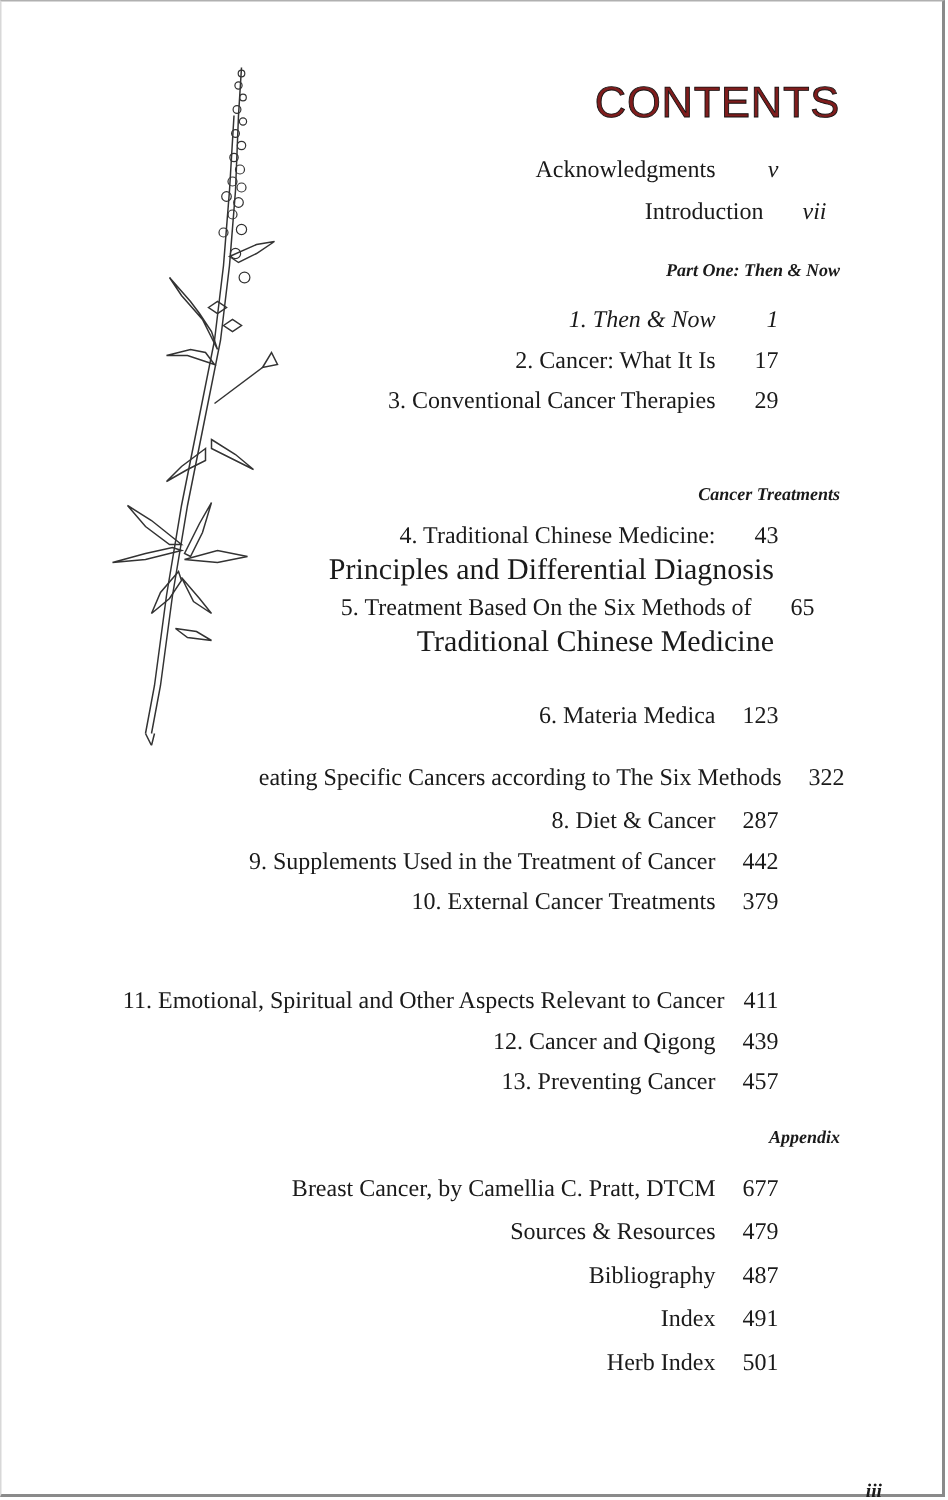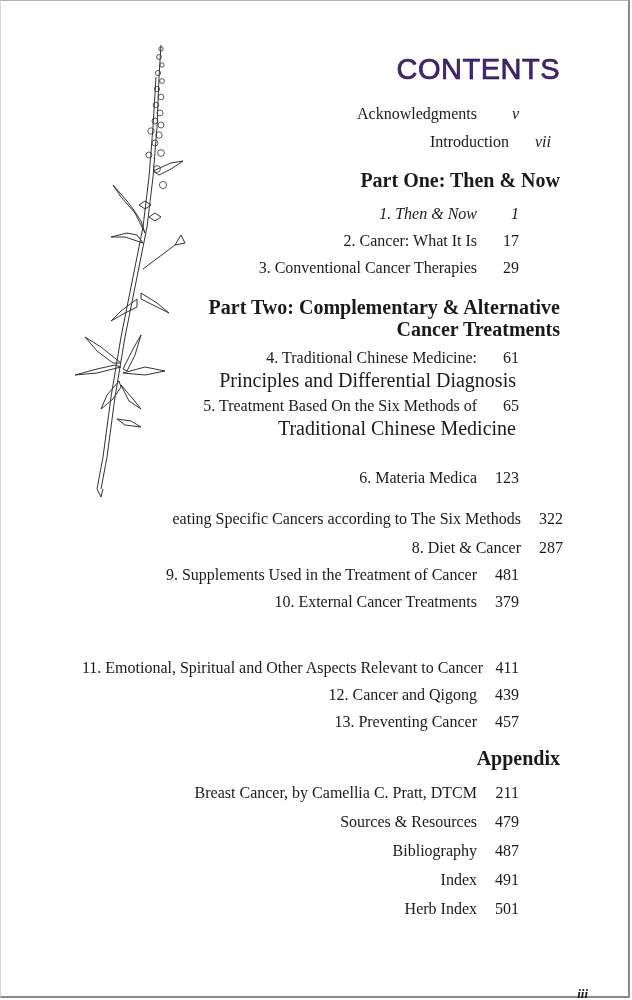--- a/index.html
+++ b/index.html
@@ -7,30 +7,30 @@
   .page {
     position: absolute; left: 0; top: 0; width: 630px; height: 998px;
     border-right: 2px solid #8a8a8a; border-bottom: 2px solid #8a8a8a;
     border-top: 1px solid #b0b0b0; border-left: 1px solid #d8d8d8;
     box-sizing: border-box; background: #fff;
   }
   .serif { font-family: "Liberation Serif", "DejaVu Serif", serif; color: #1a1a1a; }
   .title {
     position: absolute; right: 68px; top: 52px;
     font-family: "Liberation Sans", "DejaVu Sans", sans-serif;
-    font-size: 29px; letter-spacing: 0.5px; color: #4c1d95; font-weight: normal;
+    font-size: 29px; letter-spacing: 0.5px; color: #7f1d1d; font-weight: normal;
     -webkit-text-stroke: 0.6px #111;
   }
   .row { position: absolute; left: 0; width: 588px; height: 22px; font-size: 16px; }
   .row .t { position: absolute; right: 112px; white-space: nowrap; }
   .row .p { position: absolute; right: 70px; white-space: nowrap; text-align: right; }
   .row .p.it { font-style: italic; }
   .part {
     position: absolute; right: 68px; white-space: nowrap; text-align: center;
-    font-size: 20px; font-weight: bold; line-height: 24px;
+    font-size: 12px; font-weight: bold; line-height: 24px; font-style: italic;
   }
   .sub { position: absolute; right: 112px; white-space: nowrap; font-size: 20px; }
   .folio { position: absolute; right: 40px; top: 985px; font-size: 13px; font-style: italic; font-weight: bold; }
   .plant { position: absolute; left: 40px; top: 36px; width: 200px; height: 460px; }
 </style>
 </head>
 <body>
 
 <div class="page serif">
 
@@ -102,51 +102,50 @@
   </div>
   <div class="row" style="top:231px;">
     <span class="t">2.  Cancer: What It Is</span>
     <span class="p">17</span>
   </div>
   <div class="row" style="top:258px;">
     <span class="t">3.  Conventional Cancer Therapies</span>
     <span class="p">29</span>
   </div>
 
-  <div class="part" style="top:294px;">Part Two: Complementary &amp; Alternative</div>
   <div class="part" style="top:316px;">Cancer Treatments</div>
 
   <div class="row" style="top:348px;">
     <span class="t">4.  Traditional Chinese Medicine:</span>
-    <span class="p">61</span>
+    <span class="p">43</span>
   </div>
   <div class="sub" style="top:368px;">Principles and Differential Diagnosis</div>
 
-  <div class="row" style="top:396px;">
+  <div class="row" style="top:396px;margin-left:24px;">
     <span class="t">5.  Treatment Based On the Six Methods of</span>
     <span class="p">65</span>
   </div>
   <div class="sub" style="top:416px;">Traditional Chinese Medicine</div>
 
   <div class="row" style="top:468px;">
     <span class="t">6.  Materia Medica</span>
     <span class="p">123</span>
   </div>
   <div class="row" style="top:469px; overflow:hidden; left:138px; width:494px;margin-top:40px;">
     <span class="t">eating Specific Cancers according to The Six Methods</span>
     <span class="p">322</span>
   </div>
 
-  <div class="row" style="top:538px;padding-left:44px;">
+  <div class="row" style="top:538px;">
     <span class="t">8.  Diet &amp; Cancer</span>
     <span class="p">287</span>
   </div>
   <div class="row" style="top:565px;">
     <span class="t">9.  Supplements Used in the Treatment of Cancer</span>
-    <span class="p">481</span>
+    <span class="p">442</span>
   </div>
   <div class="row" style="top:592px;">
     <span class="t">10.  External Cancer Treatments</span>
     <span class="p">379</span>
   </div>
 
   <div class="row" style="top:658px;">
     <span class="t" style="right:106px;">11.  Emotional, Spiritual and Other Aspects Relevant to Cancer</span>
     <span class="p">411</span>
   </div>
@@ -155,21 +154,21 @@
     <span class="p">439</span>
   </div>
   <div class="row" style="top:712px;">
     <span class="t">13.  Preventing Cancer</span>
     <span class="p">457</span>
   </div>
 
   <div class="part" style="top:745px;">Appendix</div>
   <div class="row" style="top:783px;">
     <span class="t">Breast Cancer, by Camellia C. Pratt, DTCM</span>
-    <span class="p">211</span>
+    <span class="p">677</span>
   </div>
   <div class="row" style="top:812px;">
     <span class="t">Sources &amp; Resources</span>
     <span class="p">479</span>
   </div>
   <div class="row" style="top:841px;">
     <span class="t">Bibliography</span>
     <span class="p">487</span>
   </div>
   <div class="row" style="top:870px;">

